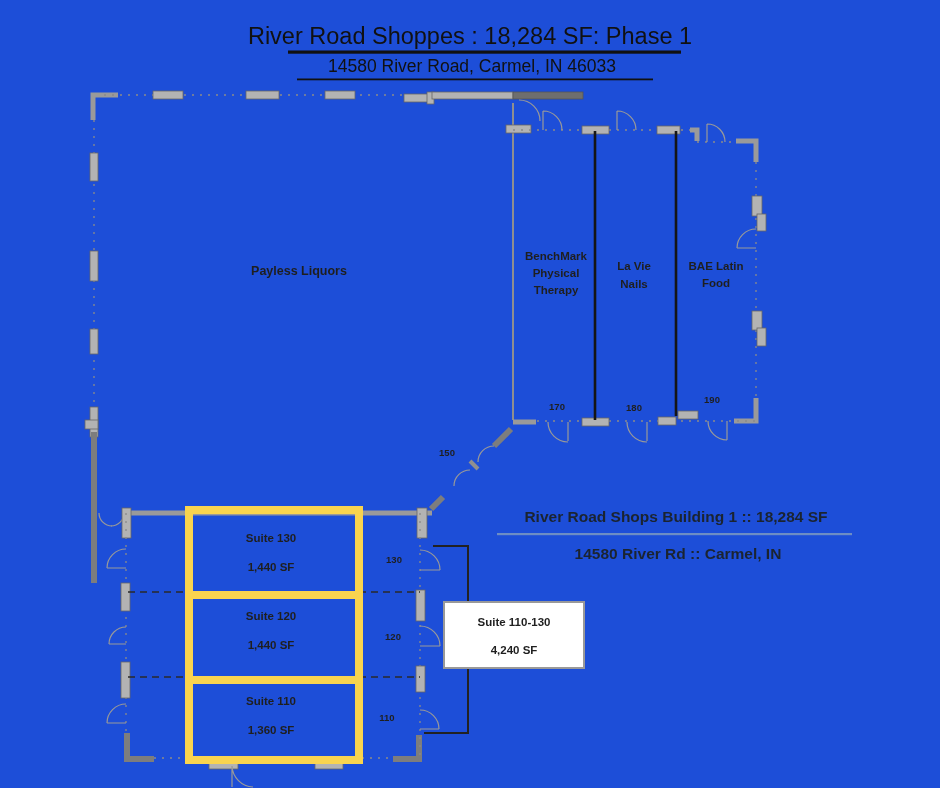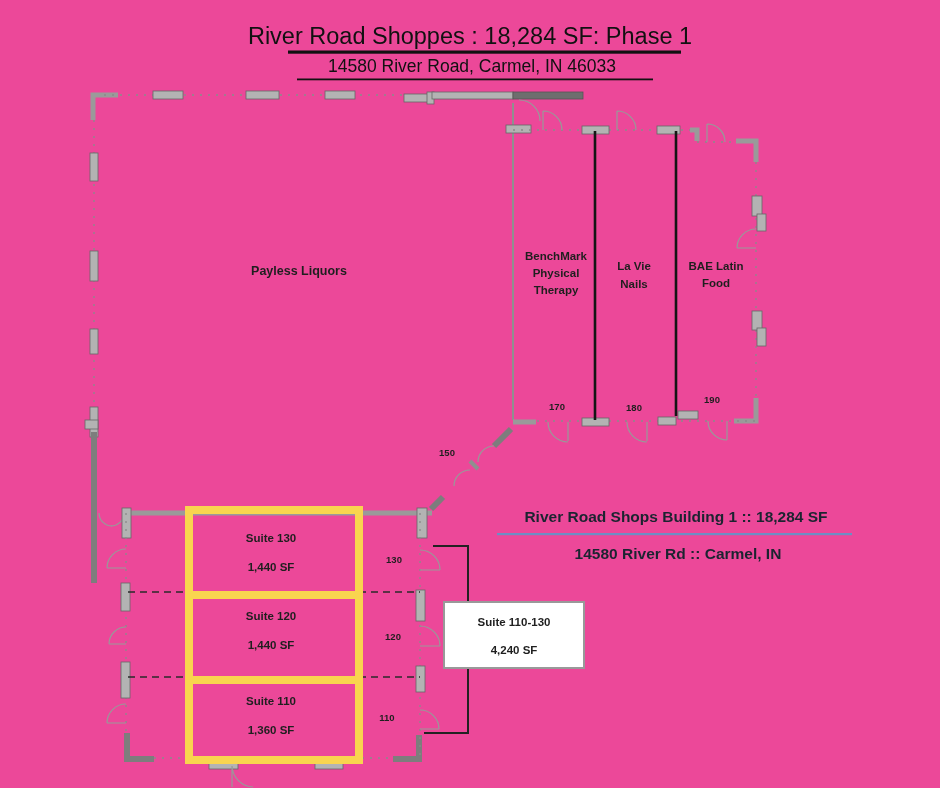--- a/index.html
+++ b/index.html
@@ -1,16 +1,16 @@
 <!DOCTYPE html>
 <html><head>
 <meta charset="utf-8">
 <style>
   html,body{margin:0;padding:0;background:#ffffff;}
-  #stage{position:relative;width:940px;height:788px;background:#ec4899;overflow:hidden;
+  #stage{position:relative;width:940px;height:788px;background:#1d4ed8;overflow:hidden;
          font-family:"Liberation Sans", sans-serif;}
   svg{position:absolute;left:0;top:0;}
   
   .wall      {stroke:#9a9a9a;stroke-width:5;fill:none;stroke-linecap:butt;}
   .wallDark  {stroke:#7d7d7d;stroke-width:6;fill:none;stroke-linecap:butt;}
   .wallThin  {stroke:#8f8f8f;stroke-width:2;fill:none;}
   .win       {stroke:#8a8a8a;stroke-width:1.3;fill:none;stroke-dasharray:2 6;}
   .pier      {fill:#b3b3b3;stroke:#666;stroke-width:0.8;}
   .pierDark  {fill:#6e6e6e;stroke:#555;stroke-width:0.8;}
   .arc       {stroke:#999;stroke-width:1.2;fill:none;}

